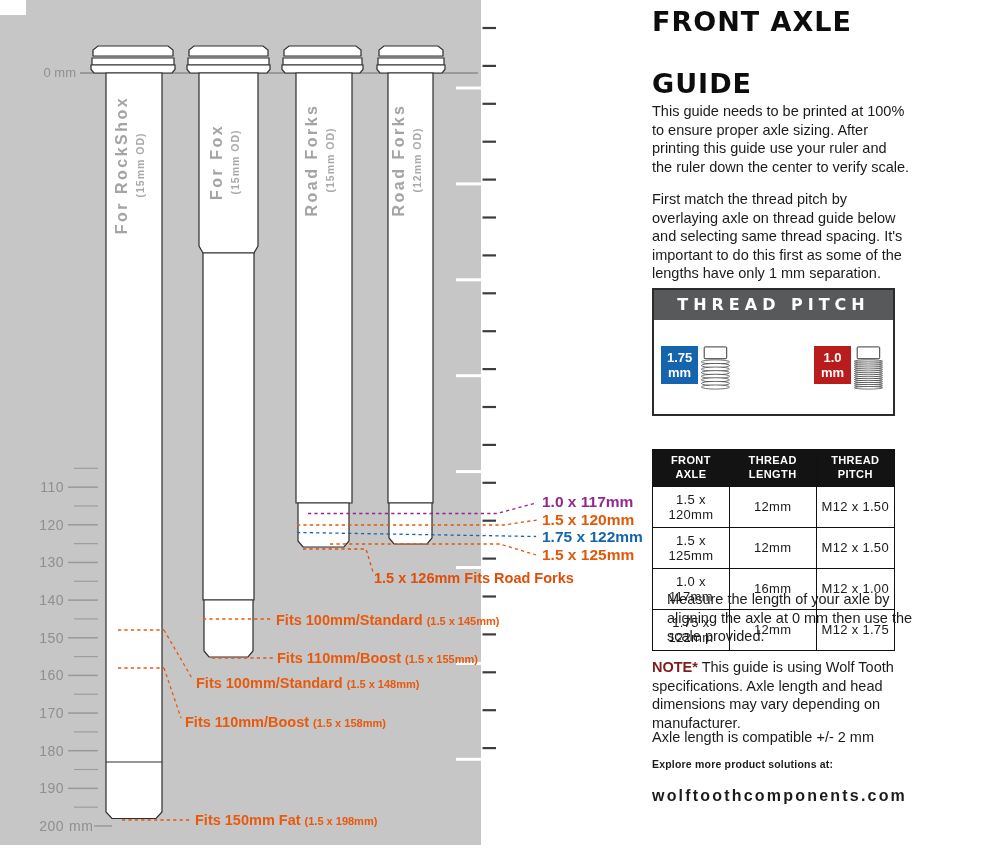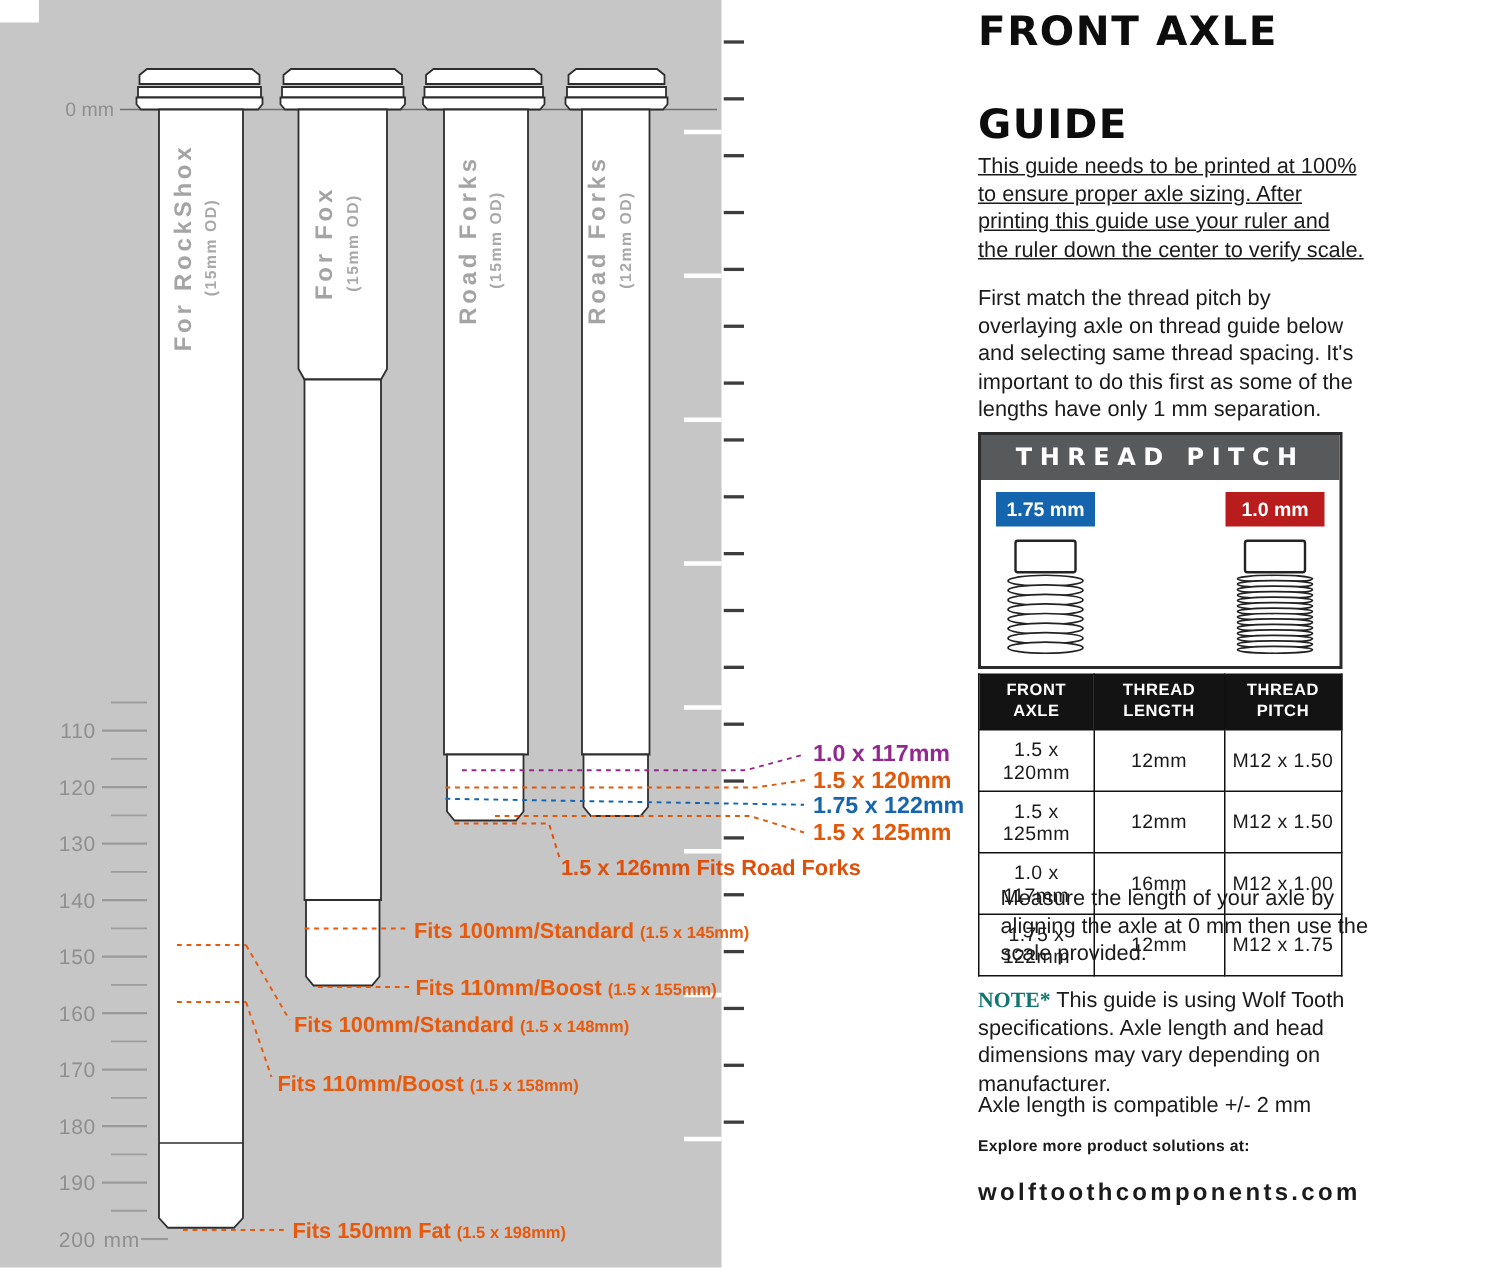--- a/index.html
+++ b/index.html
@@ -25,28 +25,28 @@
   .ann-right{font:700 15.5px "Liberation Sans",sans-serif;}
   .ann-road{font:700 14.5px "Liberation Sans",sans-serif;}
 
   
   .rc{position:absolute;left:652px;width:258px;color:#1b1b1b;}
   .rc-title{top:6px;font-family:"DejaVu Sans",sans-serif;font-weight:700;
             font-size:27px;line-height:31px;letter-spacing:1px;color:#0d0d0d;}
   .rc-p{font-size:14.5px;line-height:18.5px;}
   .rc-p1{top:102px;} .rc-p2{top:190px;}
   .rc-p3{top:590px;padding-left:15px;} .rc-note{top:658px;} .rc-compat{top:728px;}
-  .note-label{font-weight:700;color:#0f766e;font-family:Liberation Serif, serif;}
+  .note-label{font-weight:700;color:#7f1d1d;}
 
   .tp-box{top:288px;width:243px;border:2px solid #2b2b2b;background:#fff;box-sizing:border-box;}
   .tp-header{background:#58595b;color:#fff;text-align:center;
              font-family:"DejaVu Sans",sans-serif;font-weight:700;font-size:16px;
              letter-spacing:5px;padding:5px 0 6px 0;}
   .tp-body{display:flex;justify-content:space-between;padding:8px 7px 6px 7px;}
-  .tp-col{display:flex;flex-direction:column;align-items:center;width:72px;}
+  .tp-col{display:flex;align-items:center;width:72px;}
   .tp-badge{width:66px;text-align:center;color:#fff;font-weight:700;font-size:13px;
             padding:4px 0;margin-bottom:7px;}
   .axle-table{top:449px;width:243px;border-collapse:collapse;background:#fff;}
   .axle-table th{background:#131313;color:#fff;font-size:11px;font-weight:700;
                  letter-spacing:0.4px;padding:4px 2px;border:1.5px solid #111;line-height:1.25;}
   .axle-table td{font-size:13px;letter-spacing:0.3px;text-align:center;padding:5px 2px;
                  border:1.5px solid #111;color:#1a1a1a;}
 
   .rc-explore{top:758px;font-size:10.5px;font-weight:700;letter-spacing:0.2px;}
   .rc-site{top:787px;font-size:16px;font-weight:700;letter-spacing:2.2px;}
@@ -224,21 +224,21 @@
     </text>
   </g>
 </svg>
 
 <h1 class="rc rc-title" style="margin:0;">
   <span>FRONT AXLE</span><br>
   <br>
   <span>GUIDE</span>
 </h1>
 
-<p class="rc rc-p rc-p1" style="margin:0;text-decoration:underline;">This guide needs to be printed at 100% to ensure proper axle sizing. After printing this guide use your ruler and the ruler down the center to verify scale.</p>
+<p class="rc rc-p rc-p1" style="margin:0;">This guide needs to be printed at 100% to ensure proper axle sizing. After printing this guide use your ruler and the ruler down the center to verify scale.</p>
 <p class="rc rc-p rc-p2" style="margin:0;">First match the thread pitch by overlaying axle on thread guide below and selecting same thread spacing. It's important to do this first as some of the lengths have only 1 mm separation.</p>
 
 <div class="rc tp-box">
   <div class="tp-header">THREAD PITCH</div>
   <div class="tp-body">
     <div class="tp-col">
       <div class="tp-badge" id="badge-0" style="background: rgb(20, 101, 173);">1.75 mm</div>
       <svg id="bolt-0" width="62" height="80" viewBox="0 0 62 80">
           <rect x="11" y="2.5" width="40" height="21" rx="1.5" fill="#fff" stroke="#222" stroke-width="1.6"></rect>
           <ellipse cx="31" cy="29.1875" rx="25" ry="3.6875" fill="#fff" stroke="#222" stroke-width="1.15"></ellipse>

